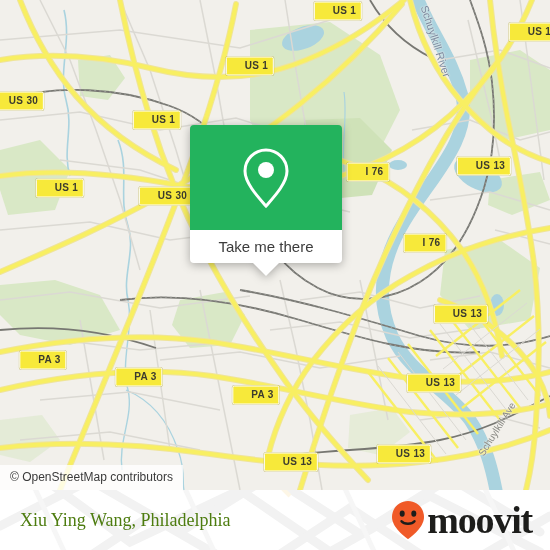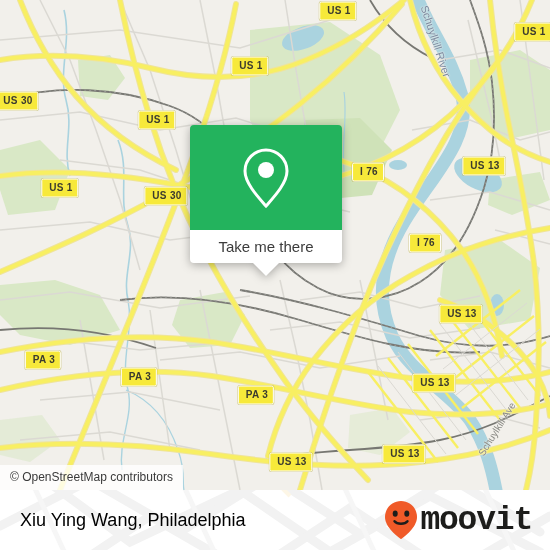--- a/index.html
+++ b/index.html
@@ -39,21 +39,21 @@
     position: absolute;
     background: #f7e93a;
     border: 1.5px solid #ffffff;
     border-radius: 2px;
     color: #3b3b2f;
     font-family: "Liberation Sans", sans-serif;
     font-size: 10px;
     font-weight: bold;
     letter-spacing: .3px;
     line-height: 1;
-    padding: 3px 5px 4px 7px;
+    padding: 3px 5px 4px 18px;
     white-space: nowrap;
     box-shadow: 0 0 0 .5px rgba(180,170,60,.55);
     transform: translate(-50%, -50%);
     text-align: center;
   }
 
   .riverlabel {
     position: absolute;
     color: #7b8aa0;
     font-family: "Liberation Sans", sans-serif;
@@ -149,35 +149,35 @@
     position: relative;
     width: 550px;
     height: 60px;
     display: flex;
     align-items: center;
     justify-content: space-between;
     padding: 0 18px 0 20px;
     box-sizing: border-box;
   }
   #place-title {
-    color: #000000;
-    font-family: Liberation Sans, sans-serif;
+    color: #4d7c0f;
+    font-family: Liberation Serif, serif;
     font-size: 18px;
     line-height: 1;
     white-space: nowrap;
   }
   #brand {
     display: flex;
     align-items: center;
     gap: 2px;
   }
   #brand-word {
     color: #1d1d1b;
-    font-family: Liberation Mono, monospace;
-    font-size: 33px;
+    font-family: Liberation Serif, serif;
+    font-size: 38px;
     font-weight: bold;
     letter-spacing: -1.2px;
     line-height: 1;
   }
 </style>
 </head>
 <body>
 
 <div id="app">
 

